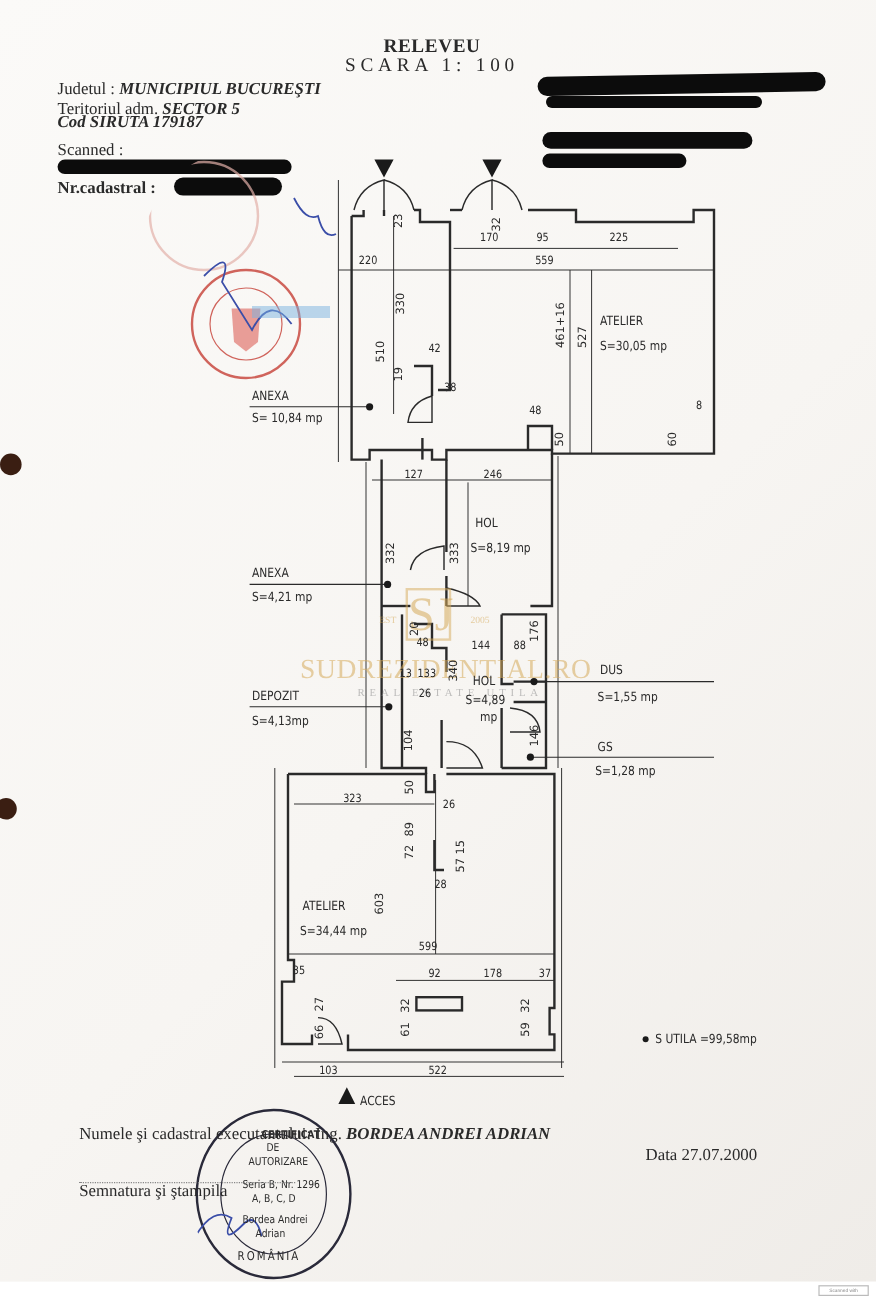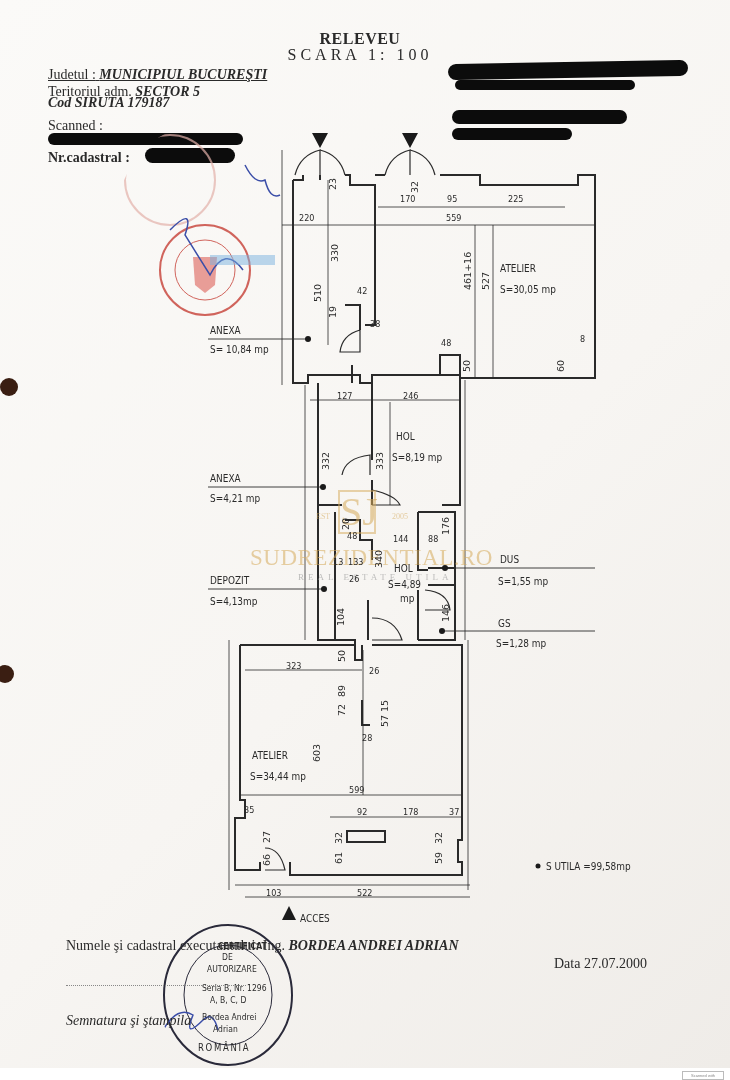--- a/index.html
+++ b/index.html
@@ -23,21 +23,21 @@
   .watermark{position:absolute;font-family:"Liberation Serif",serif;color:rgba(214,170,90,0.55);white-space:nowrap;}
 </style>
 </head>
 <body>
 
 <div class="paper"></div>
 
 <div class="title t1">RELEVEU</div>
 <div class="title t2">SCARA 1: 100</div>
 
-<div class="hdr" style="top:66px;text-decoration:underline;">
+<div class="hdr" style="top:66px;">
   <span>Judetul :</span>
   <span class="it">MUNICIPIUL BUCUREŞTI</span>
 </div>
 <div class="hdr" style="top:83px;text-align:right;">
   <span>Teritoriul adm.</span>
   <span class="it">SECTOR 5</span>
 </div>
 <div class="hdr" style="top:94px;font-style:italic;font-weight:bold;">
   <span>Cod SIRUTA</span>
   <span>179187</span>
@@ -256,21 +256,21 @@
 <div class="lbl" style="left:210px;top:995px;font-size:9px;">A, B, C, D</div>
 <div class="lbl" style="left:202px;top:1012px;font-size:9px;">Bordea Andrei</div>
 <div class="lbl" style="left:213px;top:1024px;font-size:9px;">Adrian</div>
 <div class="lbl" style="left:198px;top:1042px;font-size:10px;letter-spacing:2px;">ROMÂNIA</div>
 
 <div class="foot" style="left:66px;top:938px;">
   <span>Numele şi cadastral executantului:</span>
   <span>Ing.</span>
   <span class="it">BORDEA ANDREI ADRIAN</span>
 </div>
-<div class="foot" style="left:66px;top:1013px;font-style:italic;">Semnatura şi ştampila</div>
+<div class="foot" style="left:66px;top:986px;">Semnatura şi ştampila</div>
 <div style="position:absolute;left:66px;top:985px;width:180px;border-top:1px dotted #888;"></div>
-<div class="foot" style="left:538px;top:956px;margin-left:16px;">
+<div class="foot" style="left:538px;top:956px;">
   <span>Data</span>
   <span>27.07.2000</span>
 </div>
 
 <div class="bottom-strip"></div>
 <div class="scan-badge">Scanned with</div>
 
 </body></html>

